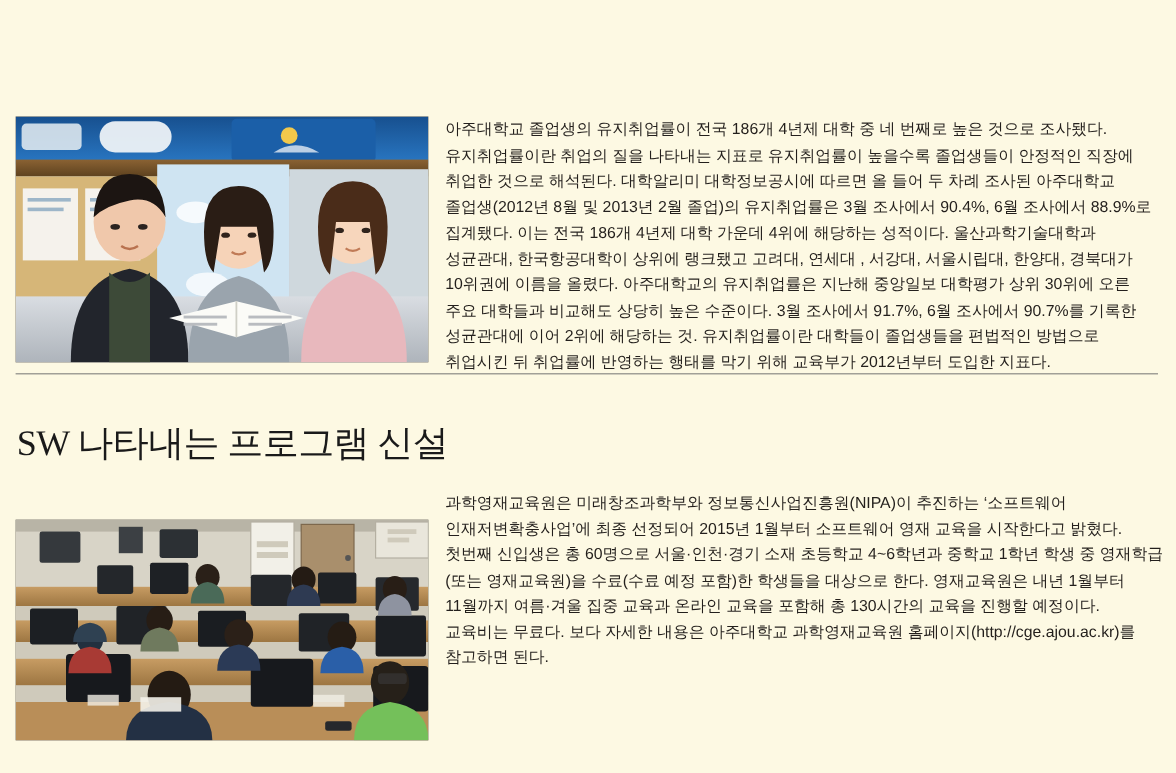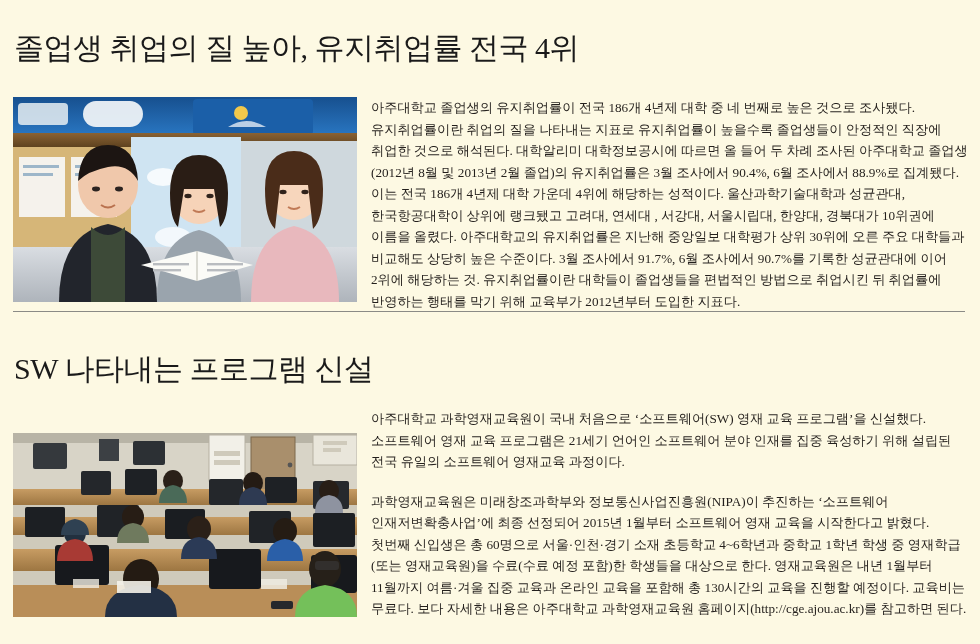--- a/index.html
+++ b/index.html
@@ -79,36 +79,35 @@
 
   .body-col {
     position: absolute;
     left: 371px;
     top: 0;
     width: 600px;
   }
   .body-col-2 { left: 371px; top: -25px; }
 
   .para {
-    font-family: Liberation Serif, serif;
+    font-family: Liberation Sans, sans-serif;
     font-size: 13.2px;
     line-height: 21.5px;
     color: #231f1c;
     margin: 0 0 18px 0;
     text-align: left;
     word-break: keep-all;
   }
   .para:last-child { margin-bottom: 0; }
 </style>
 </head>
 <body>
 
 <div class="page">
 
-  <h1 class="article-heading heading-1">졸업생 취업의 질 높아, 유지취업률 전국 4위</h1>
 
   <div class="article article-1">
 
     <div class="photo photo-1">
       <svg class="photo-canvas" viewBox="0 0 344 205" preserveAspectRatio="none">
         <defs>
           <linearGradient id="wall1" x1="0" y1="0" x2="0" y2="1">
             <stop offset="0%" stop-color="#17508f"></stop>
             <stop offset="100%" stop-color="#2a78c4"></stop>
           </linearGradient>
@@ -252,18 +251,17 @@
         <rect x="302" y="128" width="24" height="9" rx="3" fill="#3b3b3b" opacity="0.6"></rect>
 
         <rect x="104" y="148" width="34" height="12" fill="#f4f2ea" opacity="0.9"></rect>
         <rect x="248" y="146" width="26" height="10" fill="#efece2" opacity="0.85"></rect>
         <rect x="60" y="146" width="26" height="9" fill="#f1eee5" opacity="0.8"></rect>
         <rect x="258" y="168" width="22" height="8" rx="2" fill="#26282c"></rect>
       </svg>
     </div>
 
     <div class="body-col body-col-2">
-      <p class="para">아주대학교 과학영재교육원이 국내 처음으로 ‘소프트웨어(SW) 영재 교육 프로그램’을 신설했다. 소프트웨어 영재 교육 프로그램은 21세기 언어인 소프트웨어 분야 인재를 집중 육성하기 위해 설립된 전국 유일의 소프트웨어 영재교육 과정이다.</p>
       <p class="para">과학영재교육원은 미래창조과학부와 정보통신사업진흥원(NIPA)이 추진하는 ‘소프트웨어 인재저변확충사업’에 최종 선정되어 2015년 1월부터 소프트웨어 영재 교육을 시작한다고 밝혔다. 첫번째 신입생은 총 60명으로 서울·인천·경기 소재 초등학교 4~6학년과 중학교 1학년 학생 중 영재학급(또는 영재교육원)을 수료(수료 예정 포함)한 학생들을 대상으로 한다. 영재교육원은 내년 1월부터 11월까지 여름·겨울 집중 교육과 온라인 교육을 포함해 총 130시간의 교육을 진행할 예정이다. 교육비는 무료다. 보다 자세한 내용은 아주대학교 과학영재교육원 홈페이지(http://cge.ajou.ac.kr)를 참고하면 된다.</p>
     </div>
   </div>
 
 </div>
 
 </body></html>

